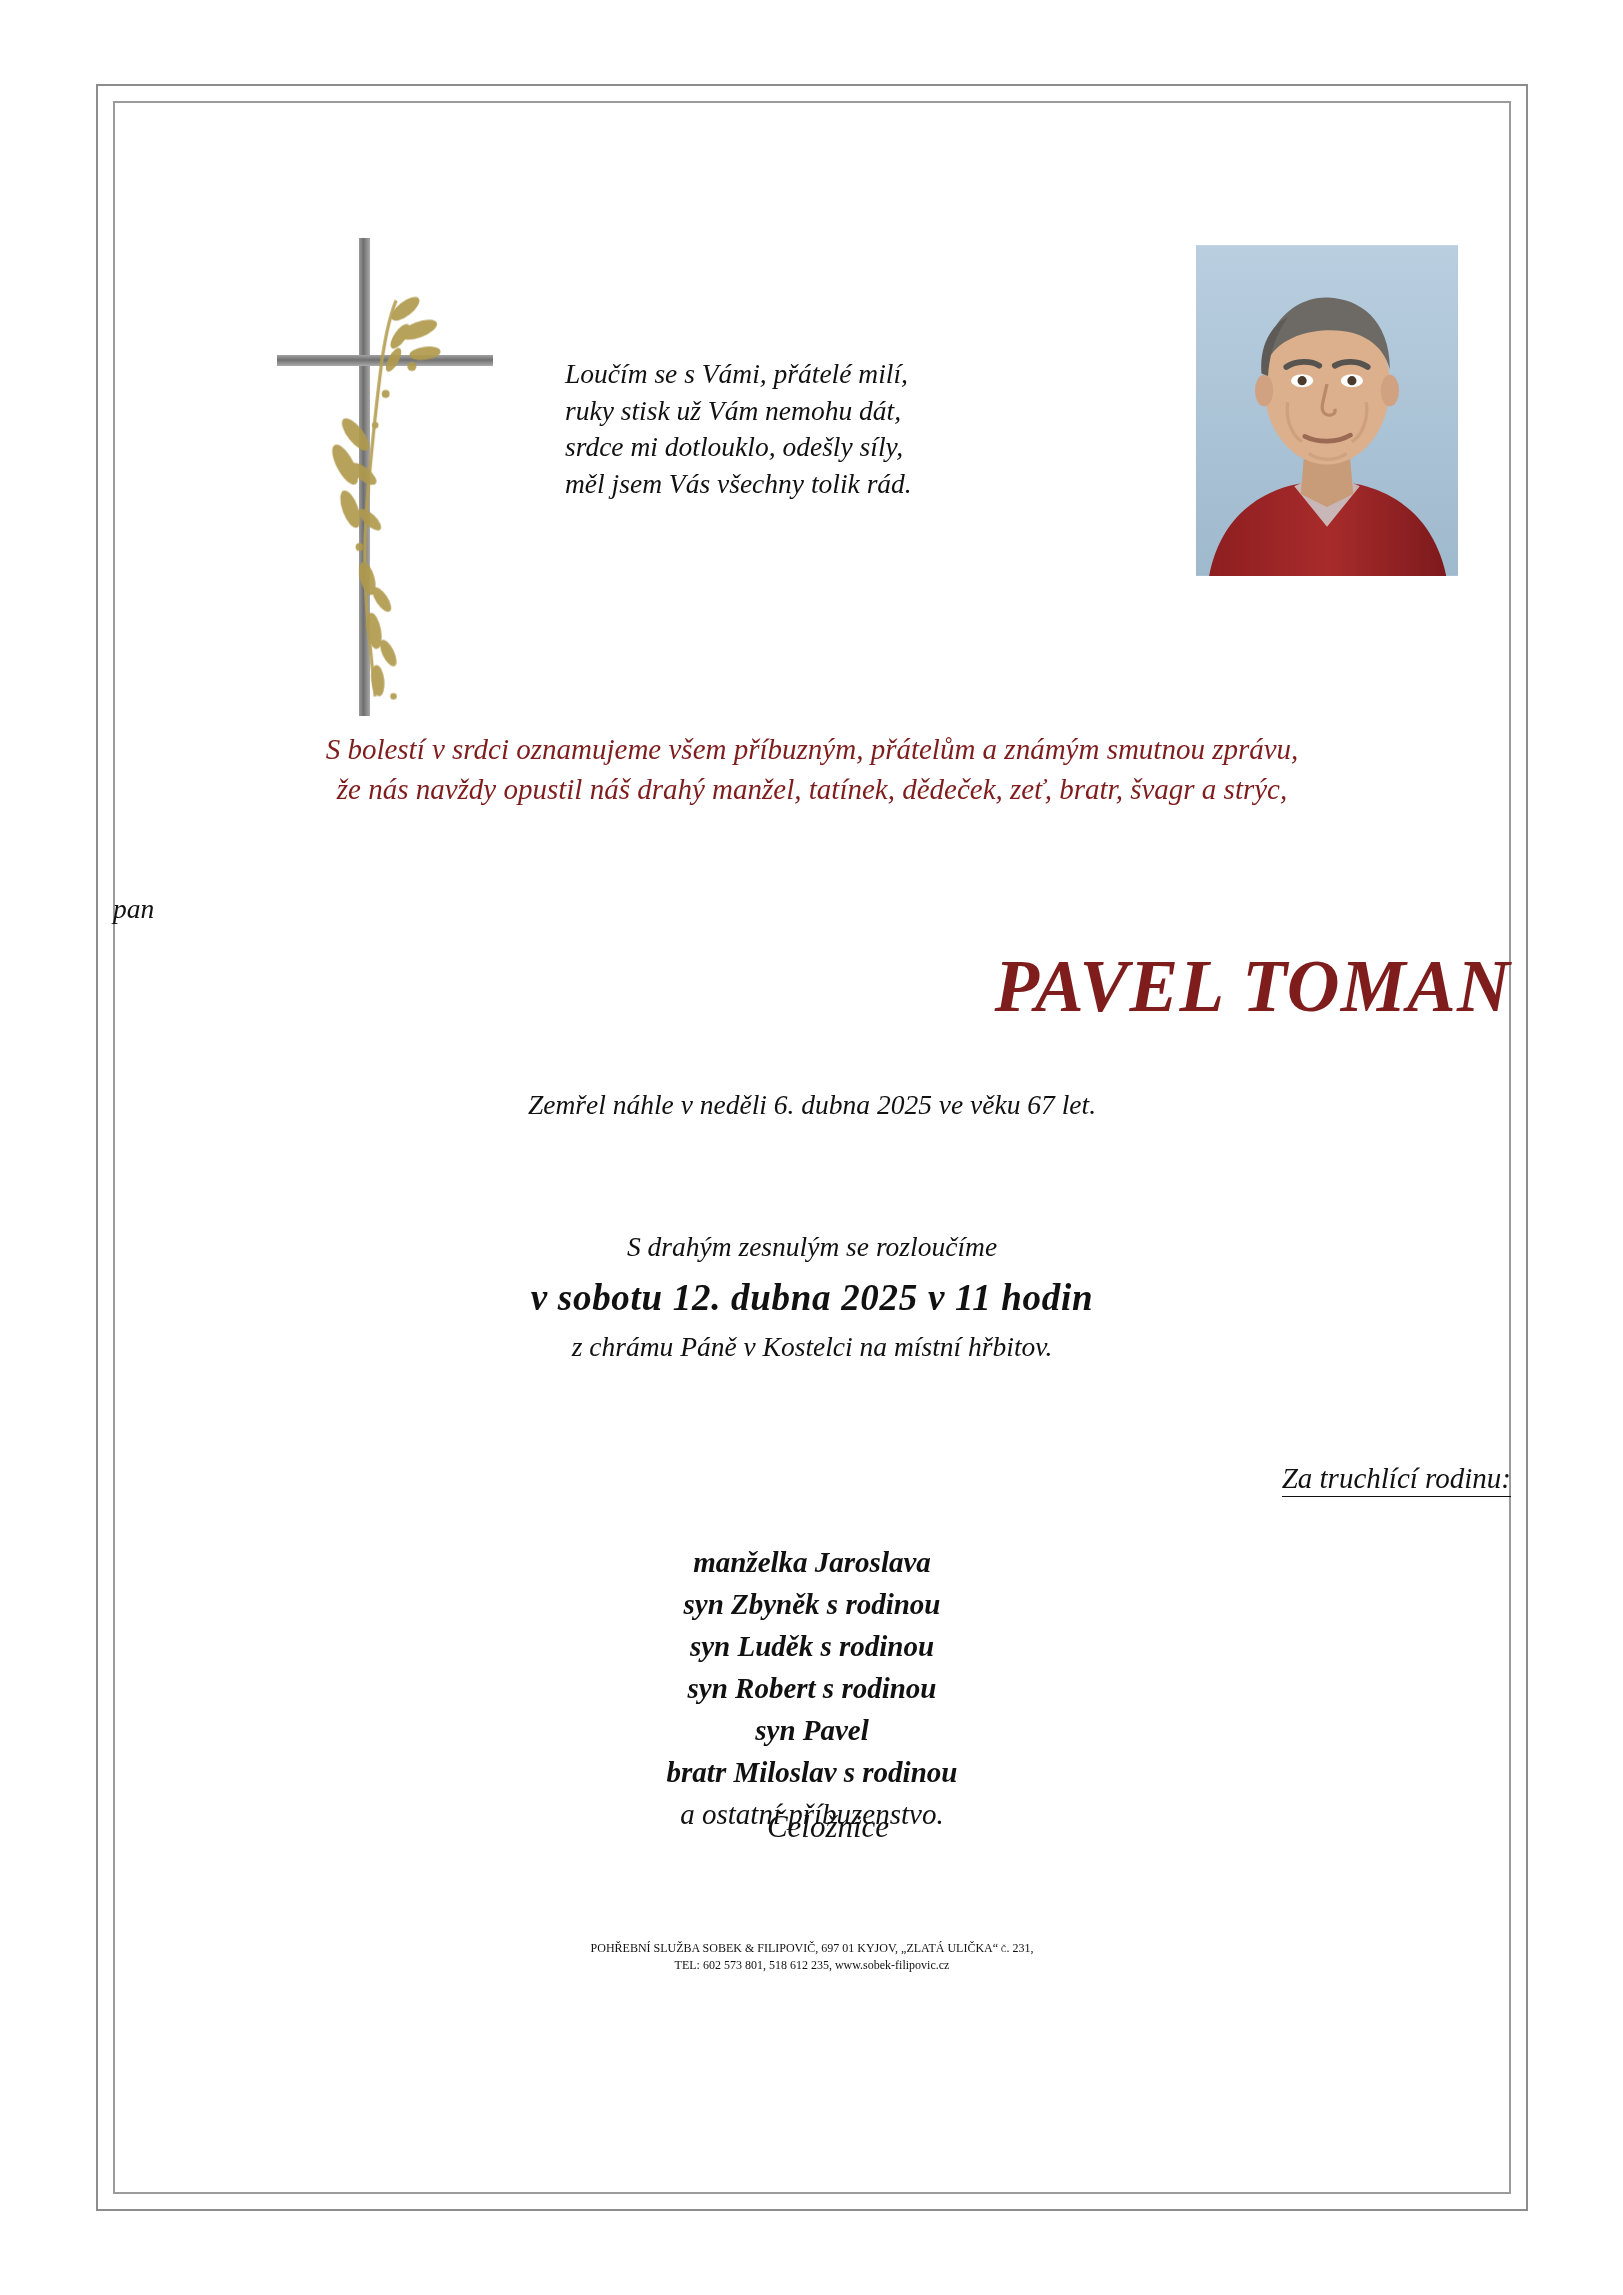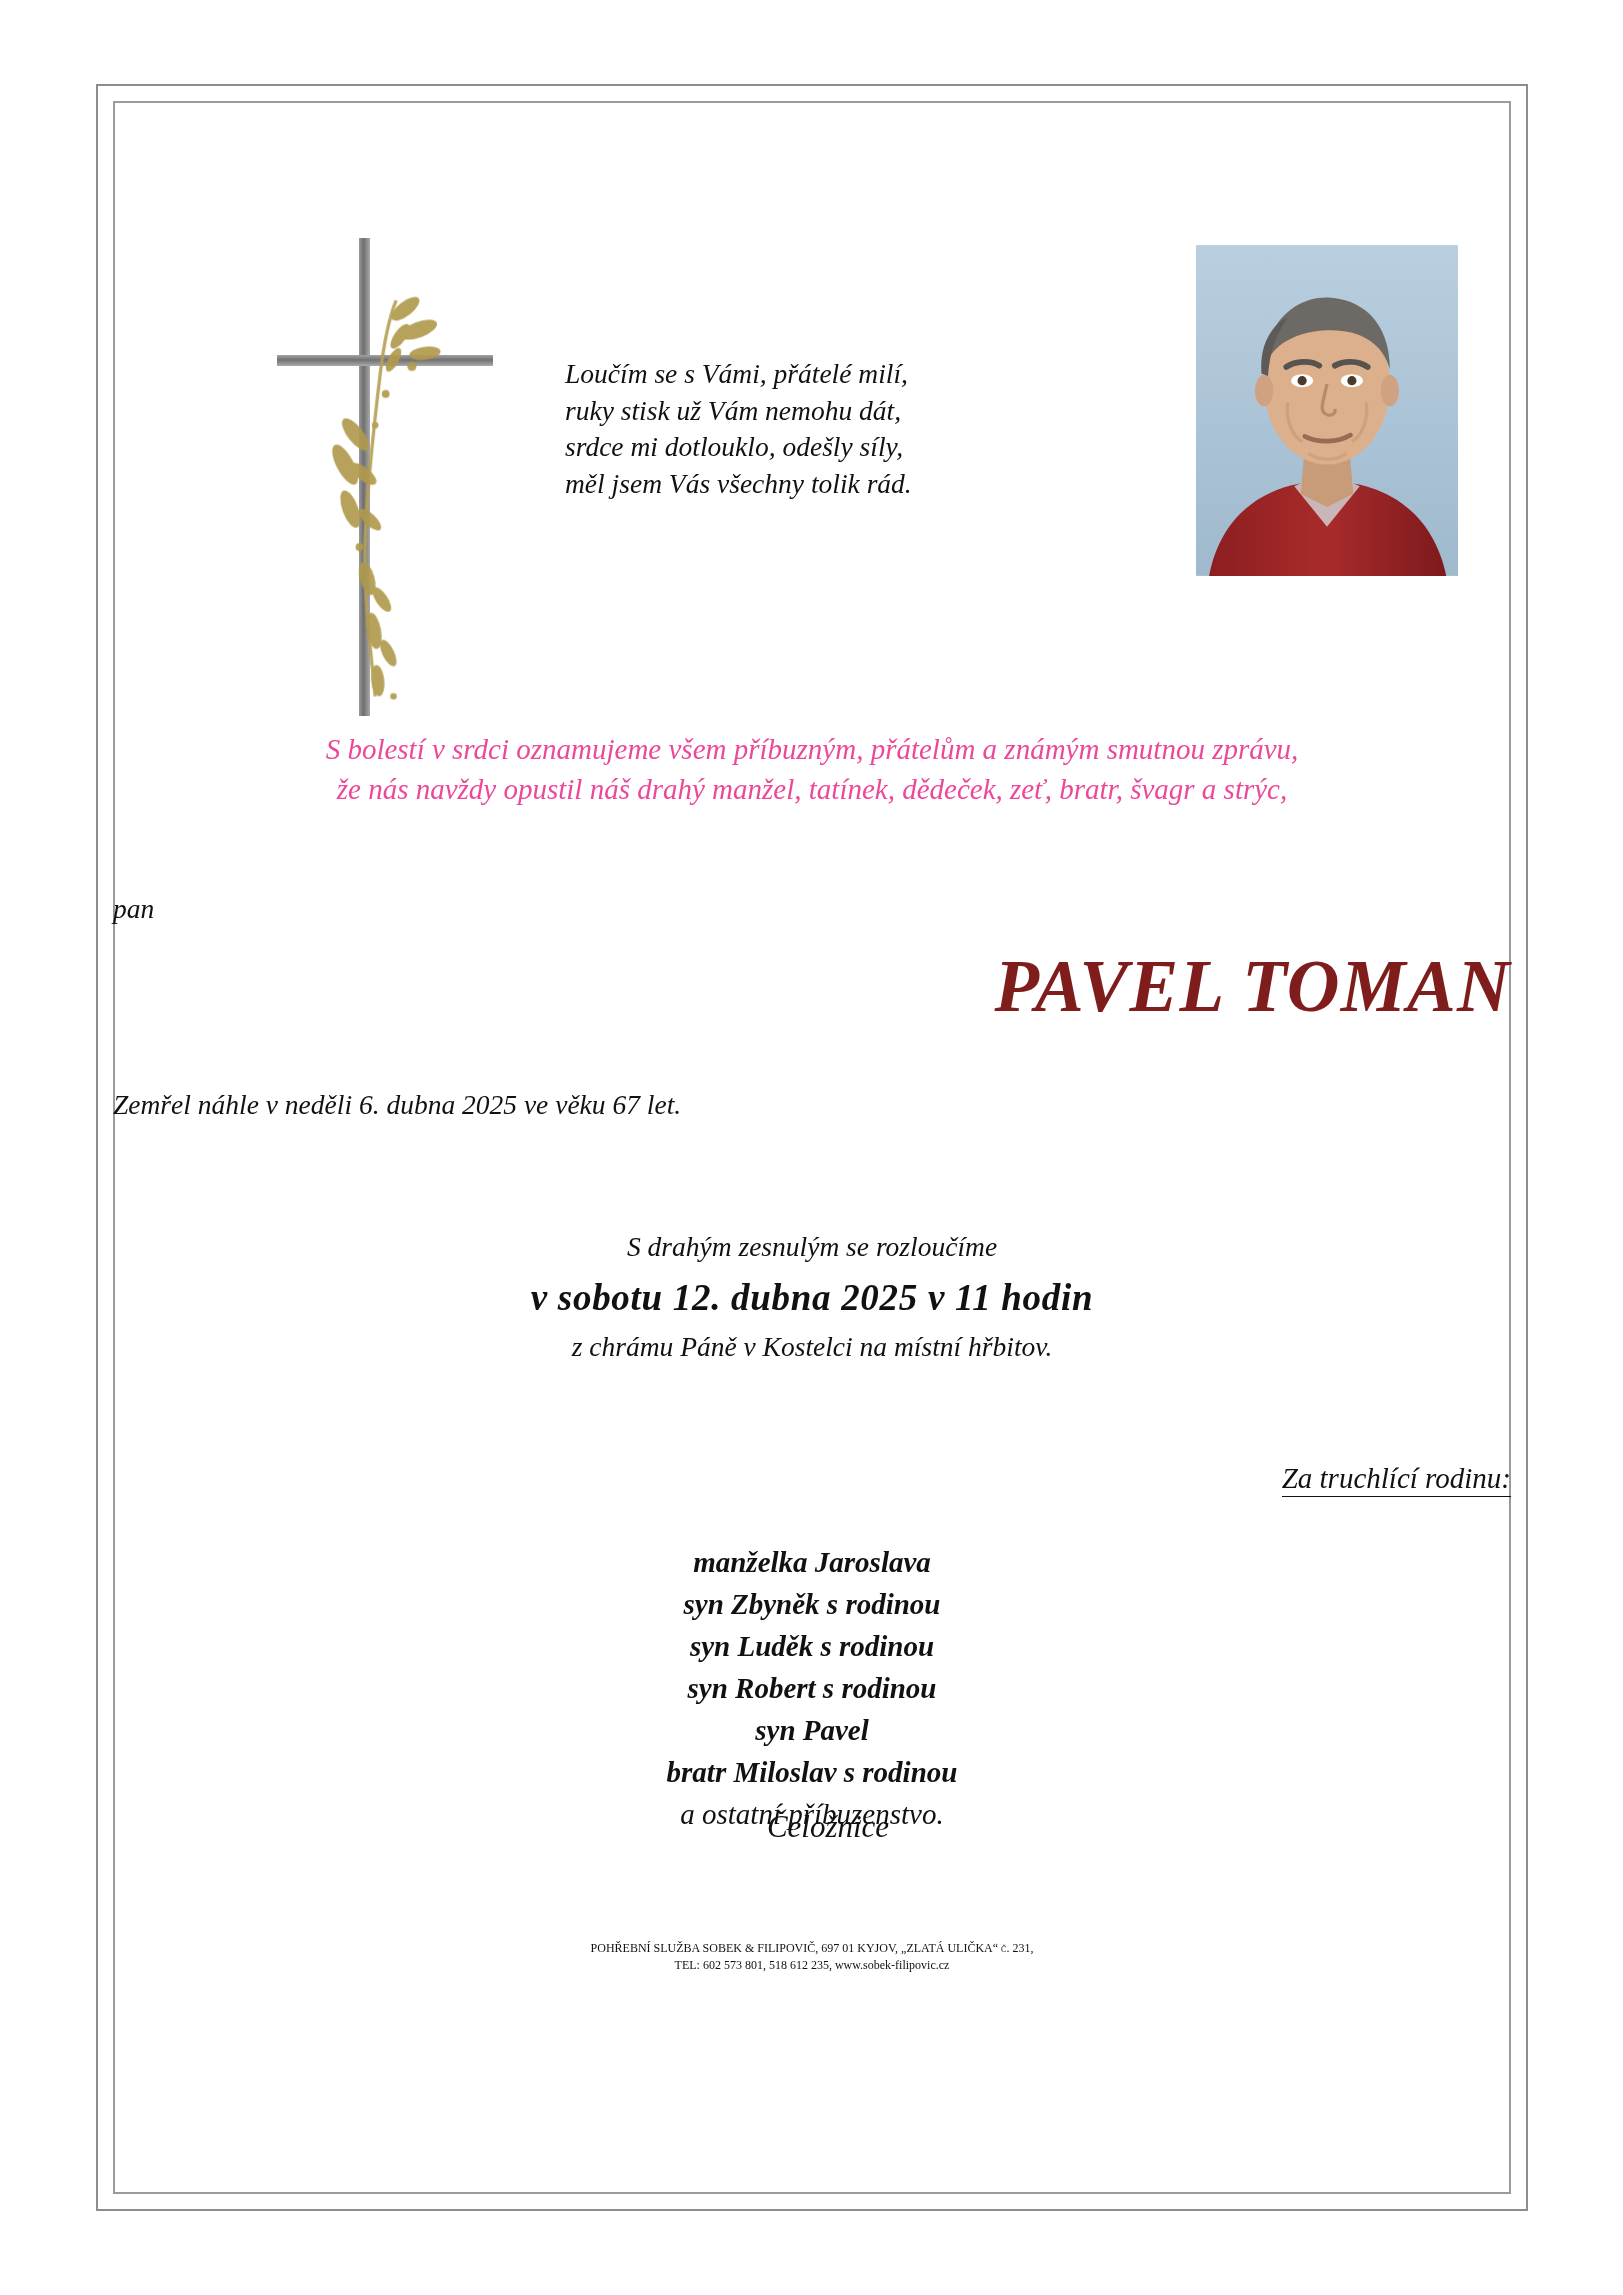--- a/index.html
+++ b/index.html
@@ -112,21 +112,21 @@
   
   .announce {
     position: absolute;
     left: 0;
     top: 628px;
     width: 1398px;
     text-align: center;
     font-style: italic;
     font-size: 29px;
     line-height: 1.38;
-    color: #ec4899;
+    color: #7f1d1d;
   }
   .pan {
     position: absolute;
     left: 0;
     top: 756px;
     width: 1398px;
     text-align: left;
     font-style: italic;
     font-size: 27.5px;
     margin-top: 36px;
@@ -143,21 +143,21 @@
     font-size: 73px;
     letter-spacing: 1.3px;
     color: #7f1d1d;
   }
 
   .died {
     position: absolute;
     left: 0;
     top: 988px;
     width: 1398px;
-    text-align: left;
+    text-align: center;
     font-style: italic;
     font-size: 27.5px;
   }
 
   .farewell {
     position: absolute;
     left: 0;
     top: 1126px;
     width: 1398px;
     text-align: center;

